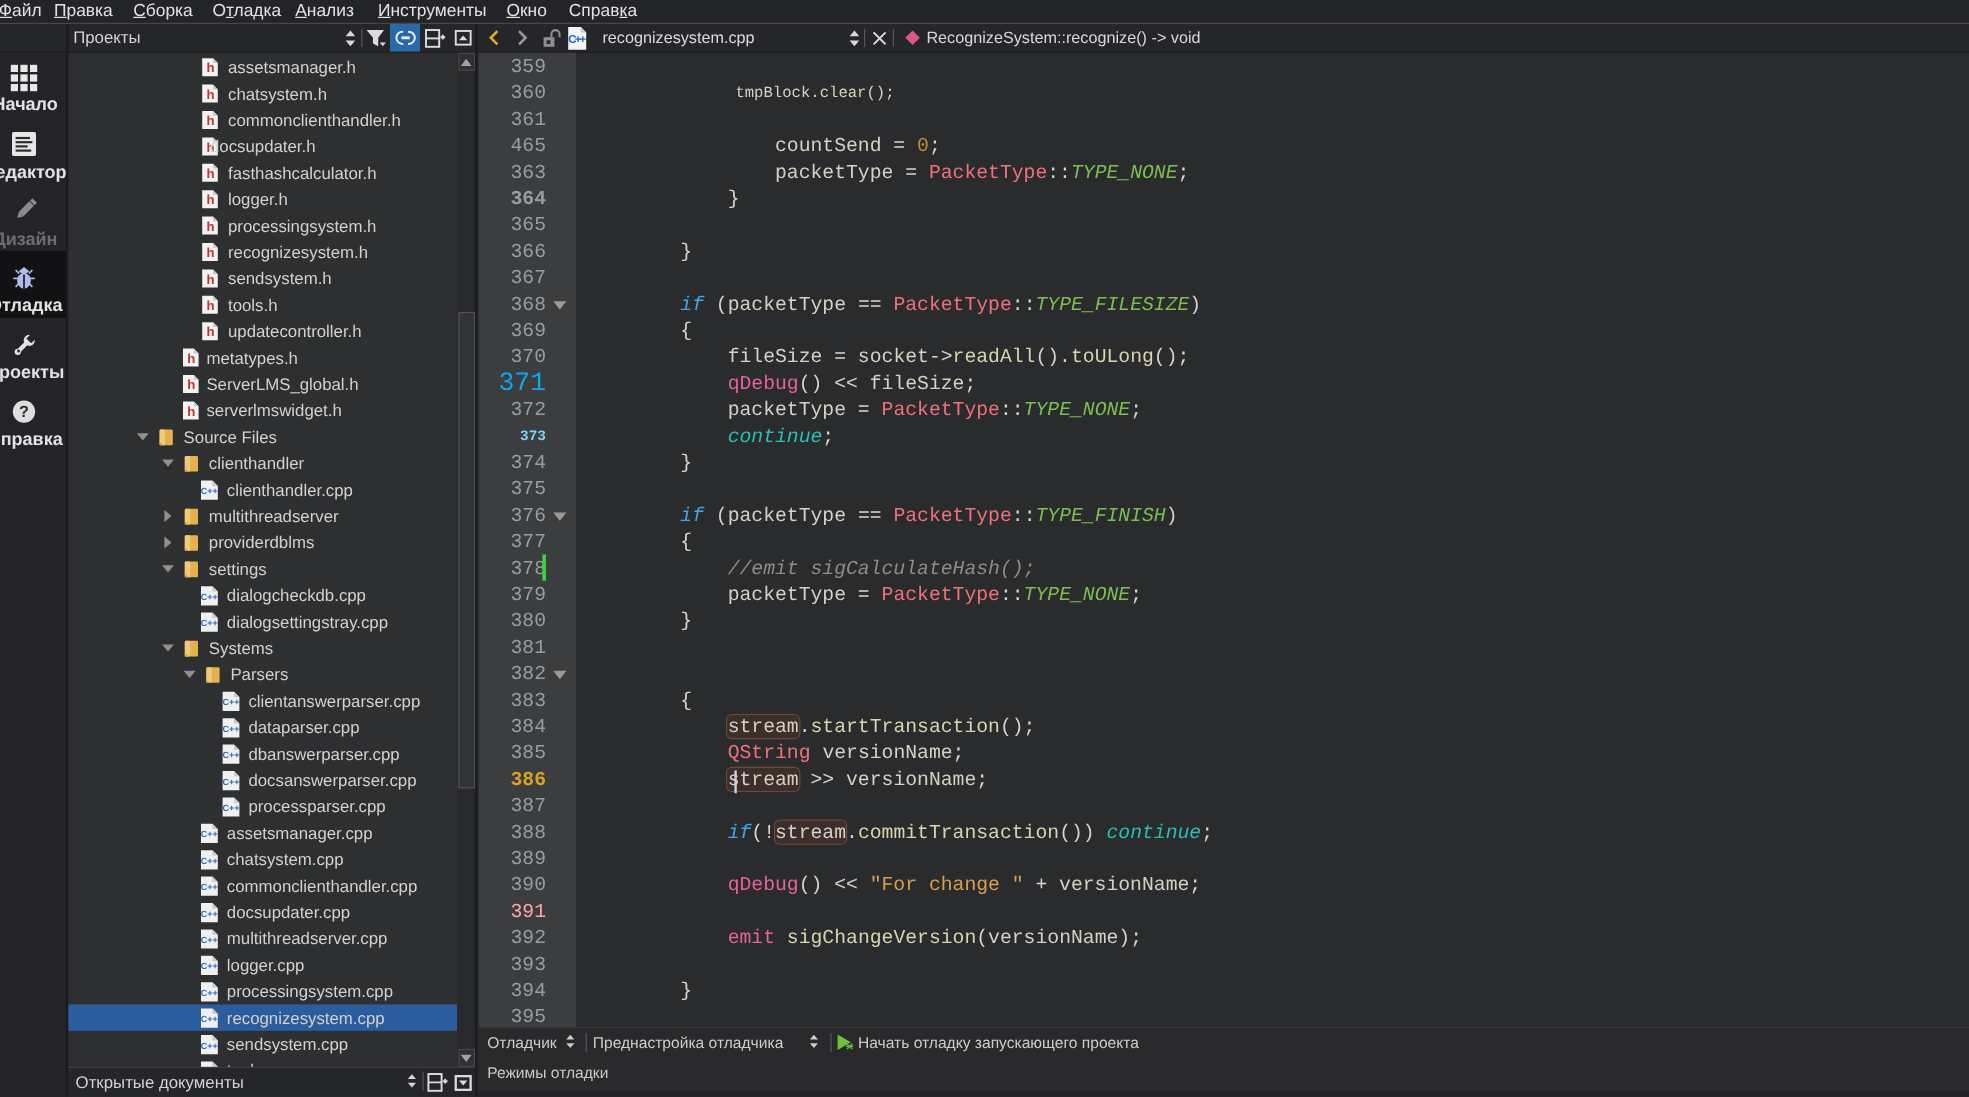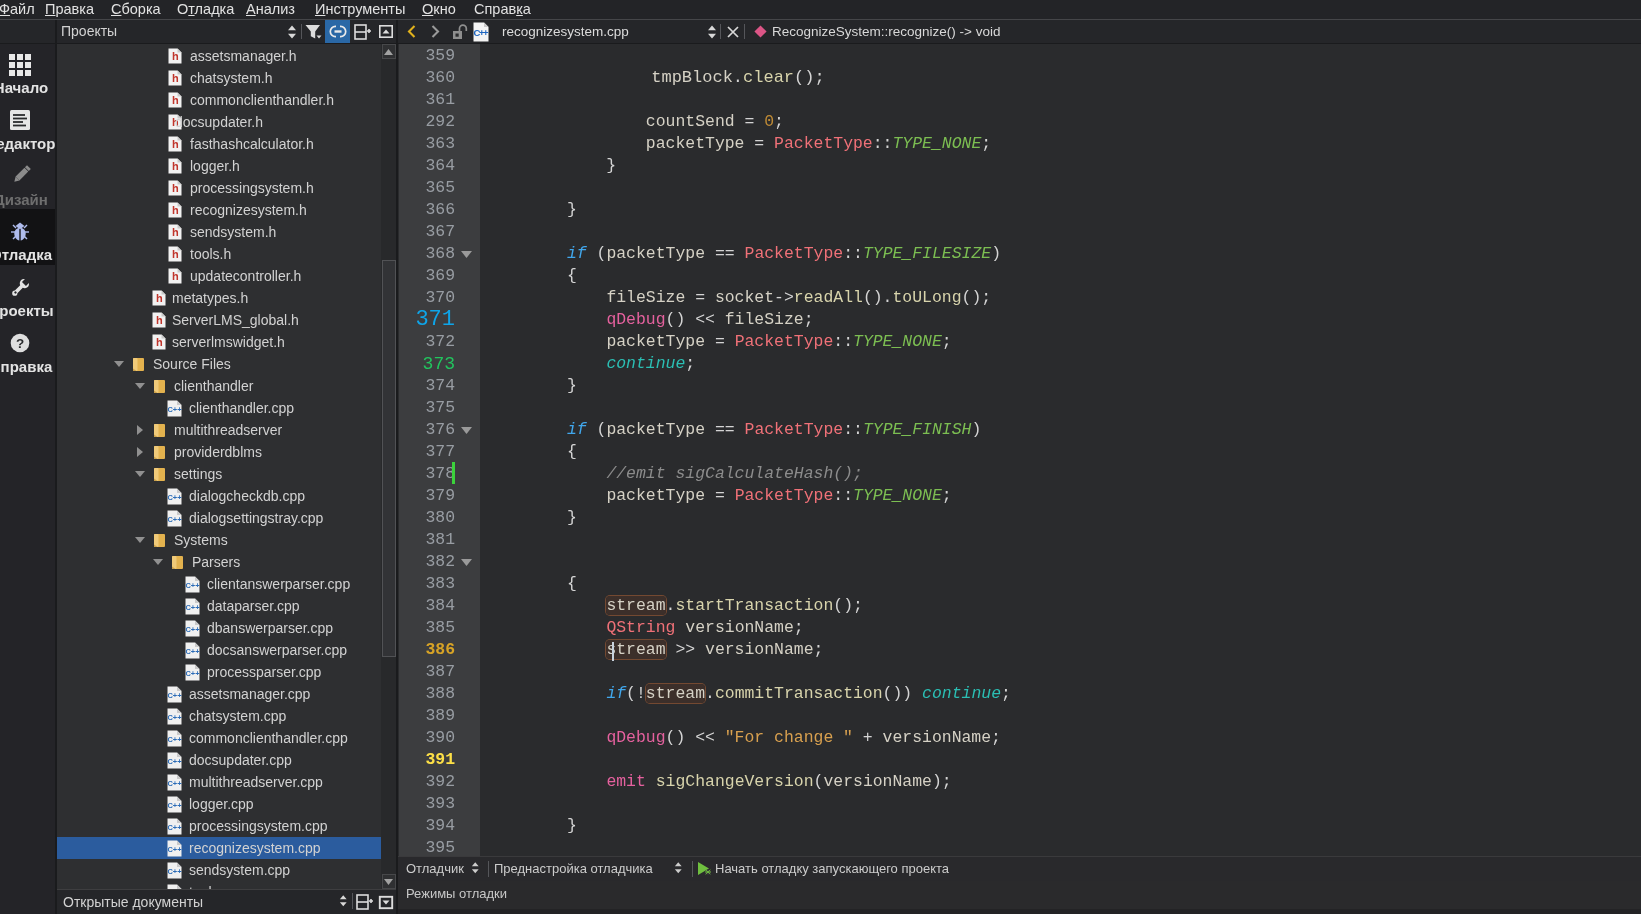--- a/index.html
+++ b/index.html
@@ -432,65 +432,65 @@
 <svg class="a" style="left:384px;top:879px" width="9" height="6" viewBox="0 0 9 6">
       <path d="M0 0 H9 L4.5 6 Z" fill="#a2a2a2"></path>
     </svg>
 <div class="a" style="left:381.5px;top:260px;width:14px;height:397px;background:#323336;border:1px solid #515255;box-sizing:border-box"></div>
 <div class="a" style="left:396px;top:20px;width:2px;height:894px;background:#1a1b1d"></div>
 <div class="a" style="left:398px;top:44px;width:1243px;height:812px;background:#2a2b2d"></div>
 <div class="a" style="left:399px;top:44px;width:81px;height:812px;background:#3c3d3f"></div>
 <div class="num mono" style="left:399px;top:44.5px;font-size:16.45px;color:#989da3;font-weight:normal">359</div>
 <div class="num mono" style="left:399px;top:66.5px;font-size:16.45px;color:#989da3;font-weight:normal">360</div>
 <div class="num mono" style="left:399px;top:88.5px;font-size:16.45px;color:#989da3;font-weight:normal">361</div>
-<div class="num mono" style="left:399px;top:110.5px;font-size:16.45px;color:#989da3;font-weight:normal">292</div>
+<div class="num mono" style="left:399px;top:110.5px;font-size:16.45px;color:#989da3;font-weight:normal">465</div>
 <div class="num mono" style="left:399px;top:132.5px;font-size:16.45px;color:#989da3;font-weight:normal">363</div>
-<div class="num mono" style="left:399px;top:154.5px;font-size:16.45px;color:#989da3;font-weight:normal">364</div>
+<div class="num mono" style="left:399px;top:154.5px;font-size:16.45px;color:#989da3;font-weight:bold">364</div>
 <div class="num mono" style="left:399px;top:176.5px;font-size:16.45px;color:#989da3;font-weight:normal">365</div>
 <div class="num mono" style="left:399px;top:198.5px;font-size:16.45px;color:#989da3;font-weight:normal">366</div>
 <div class="num mono" style="left:399px;top:220.5px;font-size:16.45px;color:#989da3;font-weight:normal">367</div>
 <div class="num mono" style="left:399px;top:242.5px;font-size:16.45px;color:#989da3;font-weight:normal">368</div>
 <div class="num mono" style="left:399px;top:264.5px;font-size:16.45px;color:#989da3;font-weight:normal">369</div>
 <div class="num mono" style="left:399px;top:286.5px;font-size:16.45px;color:#989da3;font-weight:normal">370</div>
 <div class="num mono" style="left:399px;top:308.5px;font-size:22px;color:#0ea5e9;font-weight:normal">371</div>
 <div class="num mono" style="left:399px;top:330.5px;font-size:16.45px;color:#989da3;font-weight:normal">372</div>
-<div class="num mono" style="left:399px;top:352.5px;font-size:18px;color:#22c55e;font-weight:normal">373</div>
+<div class="num mono" style="left:399px;top:352.5px;font-size:12px;color:#7dd3fc;font-weight:bold">373</div>
 <div class="num mono" style="left:399px;top:374.5px;font-size:16.45px;color:#989da3;font-weight:normal">374</div>
 <div class="num mono" style="left:399px;top:396.5px;font-size:16.45px;color:#989da3;font-weight:normal">375</div>
 <div class="num mono" style="left:399px;top:418.5px;font-size:16.45px;color:#989da3;font-weight:normal">376</div>
 <div class="num mono" style="left:399px;top:440.5px;font-size:16.45px;color:#989da3;font-weight:normal">377</div>
 <div class="num mono" style="left:399px;top:462.5px;font-size:16.45px;color:#989da3;font-weight:normal">378</div>
 <div class="num mono" style="left:399px;top:484.5px;font-size:16.45px;color:#989da3;font-weight:normal">379</div>
 <div class="num mono" style="left:399px;top:506.5px;font-size:16.45px;color:#989da3;font-weight:normal">380</div>
 <div class="num mono" style="left:399px;top:528.5px;font-size:16.45px;color:#989da3;font-weight:normal">381</div>
 <div class="num mono" style="left:399px;top:550.5px;font-size:16.45px;color:#989da3;font-weight:normal">382</div>
 <div class="num mono" style="left:399px;top:572.5px;font-size:16.45px;color:#989da3;font-weight:normal">383</div>
 <div class="num mono" style="left:399px;top:594.5px;font-size:16.45px;color:#989da3;font-weight:normal">384</div>
 <div class="num mono" style="left:399px;top:616.5px;font-size:16.45px;color:#989da3;font-weight:normal">385</div>
 <div class="num mono" style="left:399px;top:638.5px;font-size:16.45px;color:#d7a326;font-weight:bold">386</div>
 <div class="num mono" style="left:399px;top:660.5px;font-size:16.45px;color:#989da3;font-weight:normal">387</div>
 <div class="num mono" style="left:399px;top:682.5px;font-size:16.45px;color:#989da3;font-weight:normal">388</div>
 <div class="num mono" style="left:399px;top:704.5px;font-size:16.45px;color:#989da3;font-weight:normal">389</div>
 <div class="num mono" style="left:399px;top:726.5px;font-size:16.45px;color:#989da3;font-weight:normal">390</div>
-<div class="num mono" style="left:399px;top:748.5px;font-size:16.45px;color:#fde047;font-weight:bold">391</div>
+<div class="num mono" style="left:399px;top:748.5px;font-size:16.45px;color:#fca5a5;font-weight:normal">391</div>
 <div class="num mono" style="left:399px;top:770.5px;font-size:16.45px;color:#989da3;font-weight:normal">392</div>
 <div class="num mono" style="left:399px;top:792.5px;font-size:16.45px;color:#989da3;font-weight:normal">393</div>
 <div class="num mono" style="left:399px;top:814.5px;font-size:16.45px;color:#989da3;font-weight:normal">394</div>
 <div class="num mono" style="left:399px;top:836.5px;font-size:16.45px;color:#989da3;font-weight:normal">395</div>
 <svg class="a" style="left:461px;top:250.5px" width="11" height="7" viewBox="0 0 11 7">
       <path d="M0 0 H11 L5.5 7 Z" fill="#9a9a9a"></path>
     </svg>
 <svg class="a" style="left:461px;top:426.5px" width="11" height="7" viewBox="0 0 11 7">
       <path d="M0 0 H11 L5.5 7 Z" fill="#9a9a9a"></path>
     </svg>
 <svg class="a" style="left:461px;top:558.5px" width="11" height="7" viewBox="0 0 11 7">
       <path d="M0 0 H11 L5.5 7 Z" fill="#9a9a9a"></path>
     </svg>
 <div class="a" style="left:452px;top:462px;width:3px;height:22px;background:#3bd23b"></div>
-<div class="cl mono" style="left:488px;top:66.5px;font-size:17px;color:#d4d4d4">                <span class="v">tmpBlock</span>.<span class="m">clear</span>();</div>
+<div class="cl mono" style="left:488px;top:66.5px;font-size:13px;color:#d4d4d4">                <span class="v">tmpBlock</span>.<span class="m">clear</span>();</div>
 <div class="cl mono" style="left:488px;top:110.5px;font-size:16.45px;color:#d4d4d4">                <span class="v">countSend</span> = <span class="n">0</span>;</div>
 <div class="cl mono" style="left:488px;top:132.5px;font-size:16.45px;color:#d4d4d4">                <span class="v">packetType</span> = <span class="t">PacketType</span>::<span class="e">TYPE_NONE</span>;</div>
 <div class="cl mono" style="left:488px;top:154.5px;font-size:16.45px;color:#d4d4d4">            }</div>
 <div class="cl mono" style="left:488px;top:198.5px;font-size:16.45px;color:#d4d4d4">        }</div>
 <div class="cl mono" style="left:488px;top:242.5px;font-size:16.45px;color:#d4d4d4">        <span class="k">if</span> (<span class="v">packetType</span> == <span class="t">PacketType</span>::<span class="e">TYPE_FILESIZE</span>)</div>
 <div class="cl mono" style="left:488px;top:264.5px;font-size:16.45px;color:#d4d4d4">        {</div>
 <div class="cl mono" style="left:488px;top:286.5px;font-size:16.45px;color:#d4d4d4">            <span class="v">fileSize</span> = <span class="v">socket</span>-&gt;<span class="m">readAll</span>().<span class="m">toULong</span>();</div>
 <div class="cl mono" style="left:488px;top:308.5px;font-size:16.45px;color:#d4d4d4">            <span class="p">qDebug</span>() &lt;&lt; <span class="v">fileSize</span>;</div>
 <div class="cl mono" style="left:488px;top:330.5px;font-size:16.45px;color:#d4d4d4">            <span class="v">packetType</span> = <span class="t">PacketType</span>::<span class="e">TYPE_NONE</span>;</div>
 <div class="cl mono" style="left:488px;top:352.5px;font-size:16.45px;color:#d4d4d4">            <span class="kc">continue</span>;</div>

